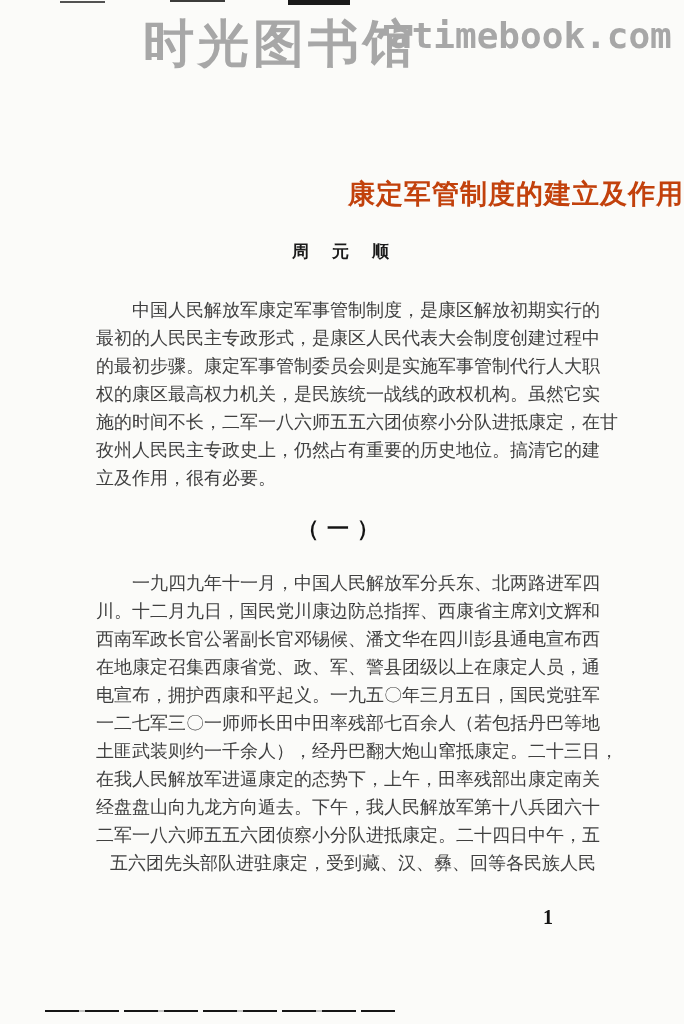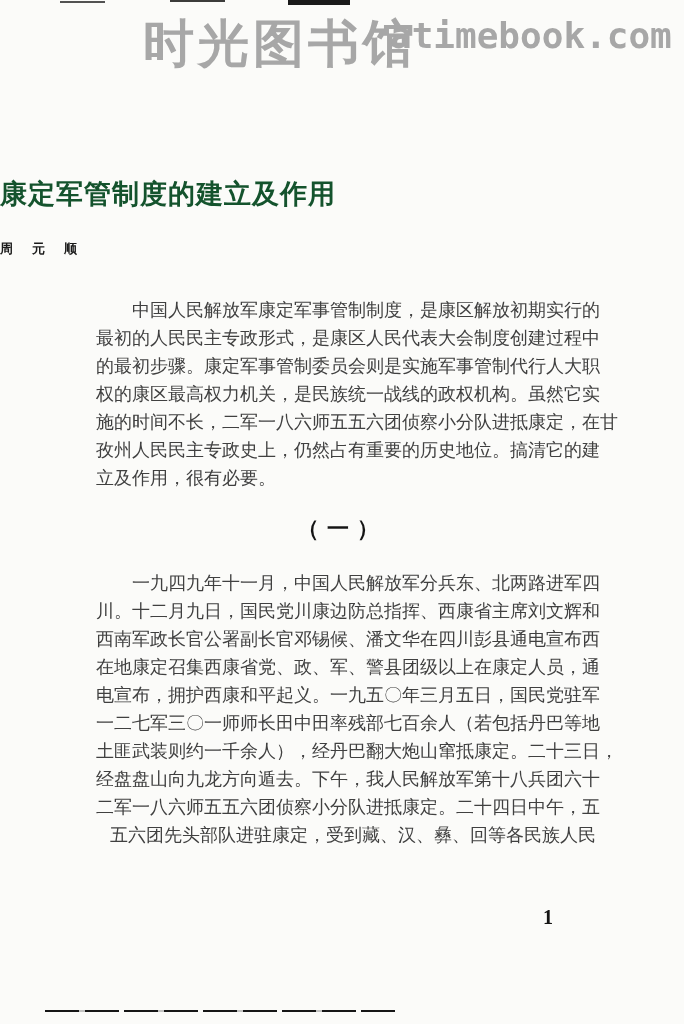--- a/index.html
+++ b/index.html
@@ -50,31 +50,31 @@
     left: 390px; top: 7px;
     font-family: "DejaVu Sans Mono", "Liberation Mono", monospace;
     font-size: 36px;
     font-weight: 600;
   }
 
   
   .doc-title {
     position: absolute;
     left: 0; top: 158px; width: 684px;
-    text-align: left;
+    text-align: right;
     font-size: 27px;
     font-weight: 900;
     letter-spacing: 1px;
-    color: #14532d;
+    color: #c2410c;
   }
   .doc-author {
     position: absolute;
     left: 0; top: 240px; width: 684px;
-    text-align: left;
-    font-size: 13px;
+    text-align: center;
+    font-size: 17px;
     font-weight: 700;
     letter-spacing: 3px;
     color: #1a1a1a;
   }
   .section-heading {
     position: absolute;
     left: 0; top: 514px; width: 684px;
     text-align: center;
     font-size: 22px;
     font-weight: 800;
@@ -141,20 +141,21 @@
   <div class="section-heading">（一）</div>
 
   <div class="body-col para-2">
       <div class="line">一九四九年十一月，中国人民解放军分兵东、北两路进军四</div>
       <div class="line">川。十二月九日，国民党川康边防总指挥、西康省主席刘文辉和</div>
       <div class="line">西南军政长官公署副长官邓锡候、潘文华在四川彭县通电宣布西</div>
       <div class="line">在地康定召集西康省党、政、军、警县团级以上在康定人员，通</div>
       <div class="line">电宣布，拥护西康和平起义。一九五〇年三月五日，国民党驻军</div>
       <div class="line">一二七军三〇一师师长田中田率残部七百余人（若包括丹巴等地</div>
       <div class="line">土匪武装则约一千余人），经丹巴翻大炮山窜抵康定。二十三日，</div>
+      <div class="line">在我人民解放军进逼康定的态势下，上午，田率残部出康定南关</div>
       <div class="line">经盘盘山向九龙方向遁去。下午，我人民解放军第十八兵团六十</div>
       <div class="line">二军一八六师五五六团侦察小分队进抵康定。二十四日中午，五</div>
       <div class="line">五六团先头部队进驻康定，受到藏、汉、彝、回等各民族人民</div>
     </div>
 
   <div class="page-number">1</div>
 
   <div class="artifact bottom-line"></div>
 
 </div>

